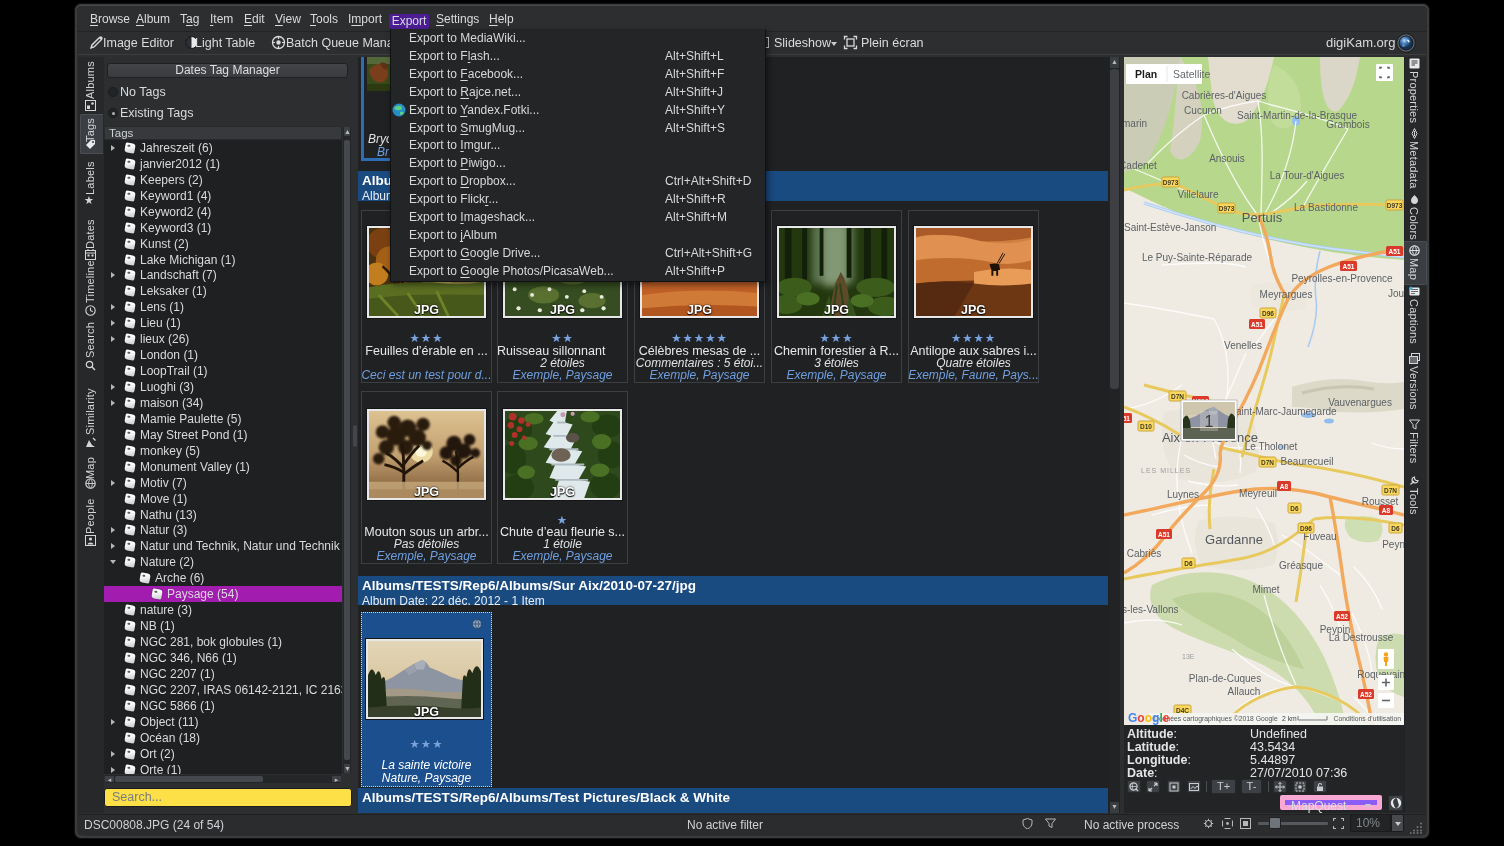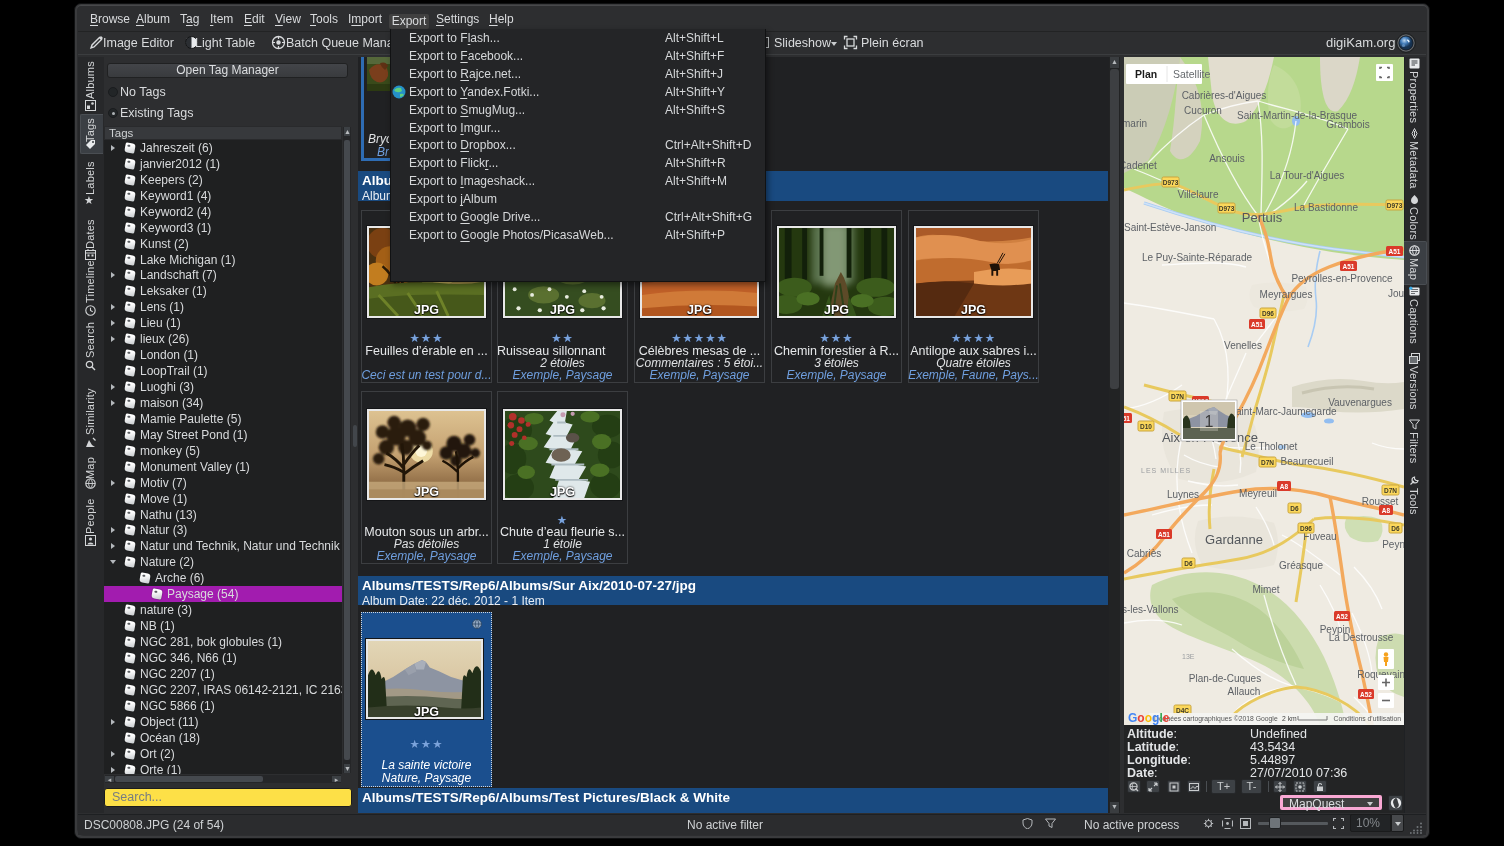--- a/index.html
+++ b/index.html
@@ -2,21 +2,21 @@
 <html><head><meta charset="utf-8">
 <style>
 *{margin:0;padding:0;box-sizing:border-box}
 html,body{width:1504px;height:846px;background:#000;overflow:hidden;font-family:"Liberation Sans",sans-serif}
 #root{position:relative;width:1504px;height:846px}
 .abs{position:absolute}
 #frame{left:74px;top:3px;width:1356px;height:836px;background:#3a3b3d;border-radius:7px;border:1px solid #101112}
 #win{left:77px;top:5px;width:1350px;height:831px;background:#2d2e30;border-radius:4px 4px 7px 7px;box-shadow:inset 0 1px 0 #48494b}
 .mtxt{font-size:12px;color:#d9dbdd;line-height:24px;height:24px}
 .mtxt u{text-decoration:underline;text-underline-offset:2px}
-#mexp{left:389px;top:14px;width:40px;height:15px;background:#404040;border-radius:2px;text-align:center;line-height:14px}
+#mexp{left:389px;top:14px;width:40px;height:15px;background:#4c1d95;border-radius:2px;text-align:center;line-height:14px}
 .tbtxt{font-size:12.5px;color:#d9dbdd;line-height:24px}
 #toolbar{left:78px;top:31px;width:1348px;height:24px;border-bottom:1px solid #3b3d3f;border-top:1px solid #222324}
 .ticon{width:15px;height:15px;top:35px}
 #statusbar{left:78px;top:814px;width:1348px;height:21px;background:#2b2c2e;border-top:1px solid #1e2022}
 .stxt{font-size:12px;color:#cfd2d4;line-height:20px}
 
 .vtabL{writing-mode:vertical-rl;transform:rotate(180deg);font-size:11px;color:#d4d6d8;letter-spacing:0.2px}
 .vtabR{writing-mode:vertical-rl;font-size:11px;color:#d4d6d8;letter-spacing:0.2px}
 
 #lpanel{left:104px;top:57px;width:248px;height:756px}
@@ -166,21 +166,21 @@
       <path d="M0.8 5.5 H10.2 M5.5 0.8 C3 3 3 8 5.5 10.2 M5.5 0.8 C8 3 8 8 5.5 10.2" stroke="#d4d6d8" stroke-width="0.9" fill="none"></path>
     </svg>
 <div class="abs vtabL" style="left:84px;top:494px;height:40px">People</div>
 <svg class="abs icn" style="left:85px;top:535px" viewBox="0 0 11 11">
       <rect x="0.5" y="0.5" width="10" height="10" fill="none" stroke="#d4d6d8"></rect>
       <circle cx="5.5" cy="4" r="1.6" fill="#d4d6d8"></circle>
       <path d="M2.5 9.5 C2.5 6.8 8.5 6.8 8.5 9.5 Z" fill="#d4d6d8"></path>
     </svg>
 
 <div class="abs" id="lpanel">
-<div class="abs" id="otm">Open Tag Manager</div>
+<div class="abs" id="otm">Dates Tag Manager</div>
 <div class="abs radio" style="left:4px;top:30px"></div>
 <div class="abs rlbl" style="left:16px;top:28px">No Tags</div>
 <div class="abs radio" style="left:4px;top:51px">
         <span style="position:absolute;left:3px;top:3px;width:3px;height:3px;border-radius:50%;background:#aeb2b6"></span>
       </div>
 <div class="abs rlbl" style="left:16px;top:49px">Existing Tags</div>
 <div class="abs" id="tagshdr">Tags</div>
 <div class="abs" id="tree">
 <div class="tr t0"><i class="ar"></i><i class="tg"></i>Jahreszeit (6)</div>
 <div class="tr t0"><i class="tg"></i>janvier2012 (1)</div>
@@ -534,20 +534,23 @@
   </div>
 
   <div class="abs" style="left:751px;top:0;width:11px;height:756px;background:#222324"></div>
   <div class="abs" style="left:752px;top:0;width:9px;height:11px;background:#3a3d40;text-align:center;font-size:7px;line-height:10px;color:#b5b8bb">▲</div>
   <div class="abs" style="left:752px;top:12px;width:9px;height:320px;background:#3d3f42;border-radius:3px"></div>
   <div class="abs" style="left:752px;top:745px;width:9px;height:11px;background:#3a3d40;text-align:center;font-size:7px;line-height:10px;color:#b5b8bb">▼</div>
 </div>
 
 <div class="abs" id="emenu">
 <div class="mi">
+        <span class="lab">Export to MediaWiki...</span>
+      </div>
+<div class="mi">
         <span class="lab">Export to F<u>l</u>ash...</span>
         <span class="sc">Alt+Shift+L</span>
       </div>
 <div class="mi">
         <span class="lab">Export to <u>F</u>acebook...</span>
         <span class="sc">Alt+Shift+F</span>
       </div>
 <div class="mi">
         <span class="lab">Export to <u>R</u>ajce.net...</span>
         <span class="sc">Alt+Shift+J</span>
@@ -559,20 +562,23 @@
         </svg>
         <span class="lab">Export to <u>Y</u>andex.Fotki...</span>
         <span class="sc">Alt+Shift+Y</span>
       </div>
 <div class="mi">
         <span class="lab">Export to <u>S</u>mugMug...</span>
         <span class="sc">Alt+Shift+S</span>
       </div>
 <div class="mi">
         <span class="lab">Export to <u>I</u>mgur...</span>
+      </div>
+<div class="mi">
+        <span class="lab">Export to <u>P</u>iwigo...</span>
       </div>
 <div class="mi">
         <span class="lab">Export to <u>D</u>ropbox...</span>
         <span class="sc">Ctrl+Alt+Shift+D</span>
       </div>
 <div class="mi">
         <span class="lab">Export to Flick<u>r</u>...</span>
         <span class="sc">Alt+Shift+R</span>
       </div>
 <div class="mi">
@@ -926,21 +932,21 @@
         <path d="M5 0.5 V9.5 M0.5 5 H9.5 M5 0.5 L3.5 2 M5 0.5 L6.5 2 M5 9.5 L3.5 8 M5 9.5 L6.5 8 M0.5 5 L2 3.5 M0.5 5 L2 6.5 M9.5 5 L8 3.5 M9.5 5 L8 6.5" stroke="#c9ccce" stroke-width="1" fill="none"></path>
       </svg></div>
 <div class="sqbtn" style="left:1293px;top:780px"><svg width="10" height="10" viewBox="0 0 10 10" style="margin-top:1px">
         <rect x="1" y="1" width="8" height="8" fill="none" stroke="#c9ccce" stroke-dasharray="2 1.2"></rect>
         <circle cx="5" cy="5" r="1.8" fill="#c9ccce"></circle>
       </svg></div>
 <div class="sqbtn" style="left:1313px;top:780px"><svg width="10" height="10" viewBox="0 0 10 10" style="margin-top:1px">
         <rect x="2" y="4.5" width="6" height="4.5" fill="#c9ccce"></rect>
         <path d="M3.5 4.5 V3 A1.5 1.5 0 0 1 6.5 3" stroke="#c9ccce" stroke-width="1.2" fill="none"></path>
       </svg></div>
-<div class="abs" style="left:1280px;top:795px;width:102px;height:15px;background:#404040;border:3px solid #f9a8d4;border-radius:2px;color:#dcdee0;font-size:12px;line-height:13px;padding-left:6px">MapQuest<span style="position:absolute;right:6px;top:4px;width:0;height:0;border-top:4px solid #c9ccce;border-left:3.5px solid transparent;border-right:3.5px solid transparent"></span></div>
+<div class="abs" style="left:1280px;top:795px;width:102px;height:15px;background:#8b5cf6;border:5px solid #f9a8d4;border-radius:2px;color:#dcdee0;font-size:12px;line-height:13px;padding-left:6px">MapQuest<span style="position:absolute;right:6px;top:4px;width:0;height:0;border-top:4px solid #c9ccce;border-left:3.5px solid transparent;border-right:3.5px solid transparent"></span></div>
 <div class="sqbtn" style="left:1388px;top:795px;width:15px;height:16px"><svg width="12" height="12" viewBox="0 0 12 12" style="margin-top:1px">
         <circle cx="6" cy="6" r="5.2" fill="#e8eaec"></circle>
         <path d="M6 0.8 C3 2.5 2.5 5 3.5 7 C4.5 9 4 10.5 6 11.2 C8.5 10.5 9.5 8.5 8.5 6.5 C7.5 4.5 8 2.5 6 0.8Z" fill="#3a3d40"></path>
       </svg></div>
 
 <div class="abs" id="statusbar"></div>
 <div class="abs stxt" style="left:84px;top:815px">DSC00808.JPG (24 of 54)</div>
 <div class="abs stxt" style="left:687px;top:815px">No active filter</div>
 <svg class="abs" style="left:1022px;top:818px;width:11px;height:11px" viewBox="0 0 11 11">
       <path d="M5.5 0.5 L10 2 V5 C10 8 8 10 5.5 10.8 C3 10 1 8 1 5 V2 Z" fill="none" stroke="#b5b8bb"></path>

